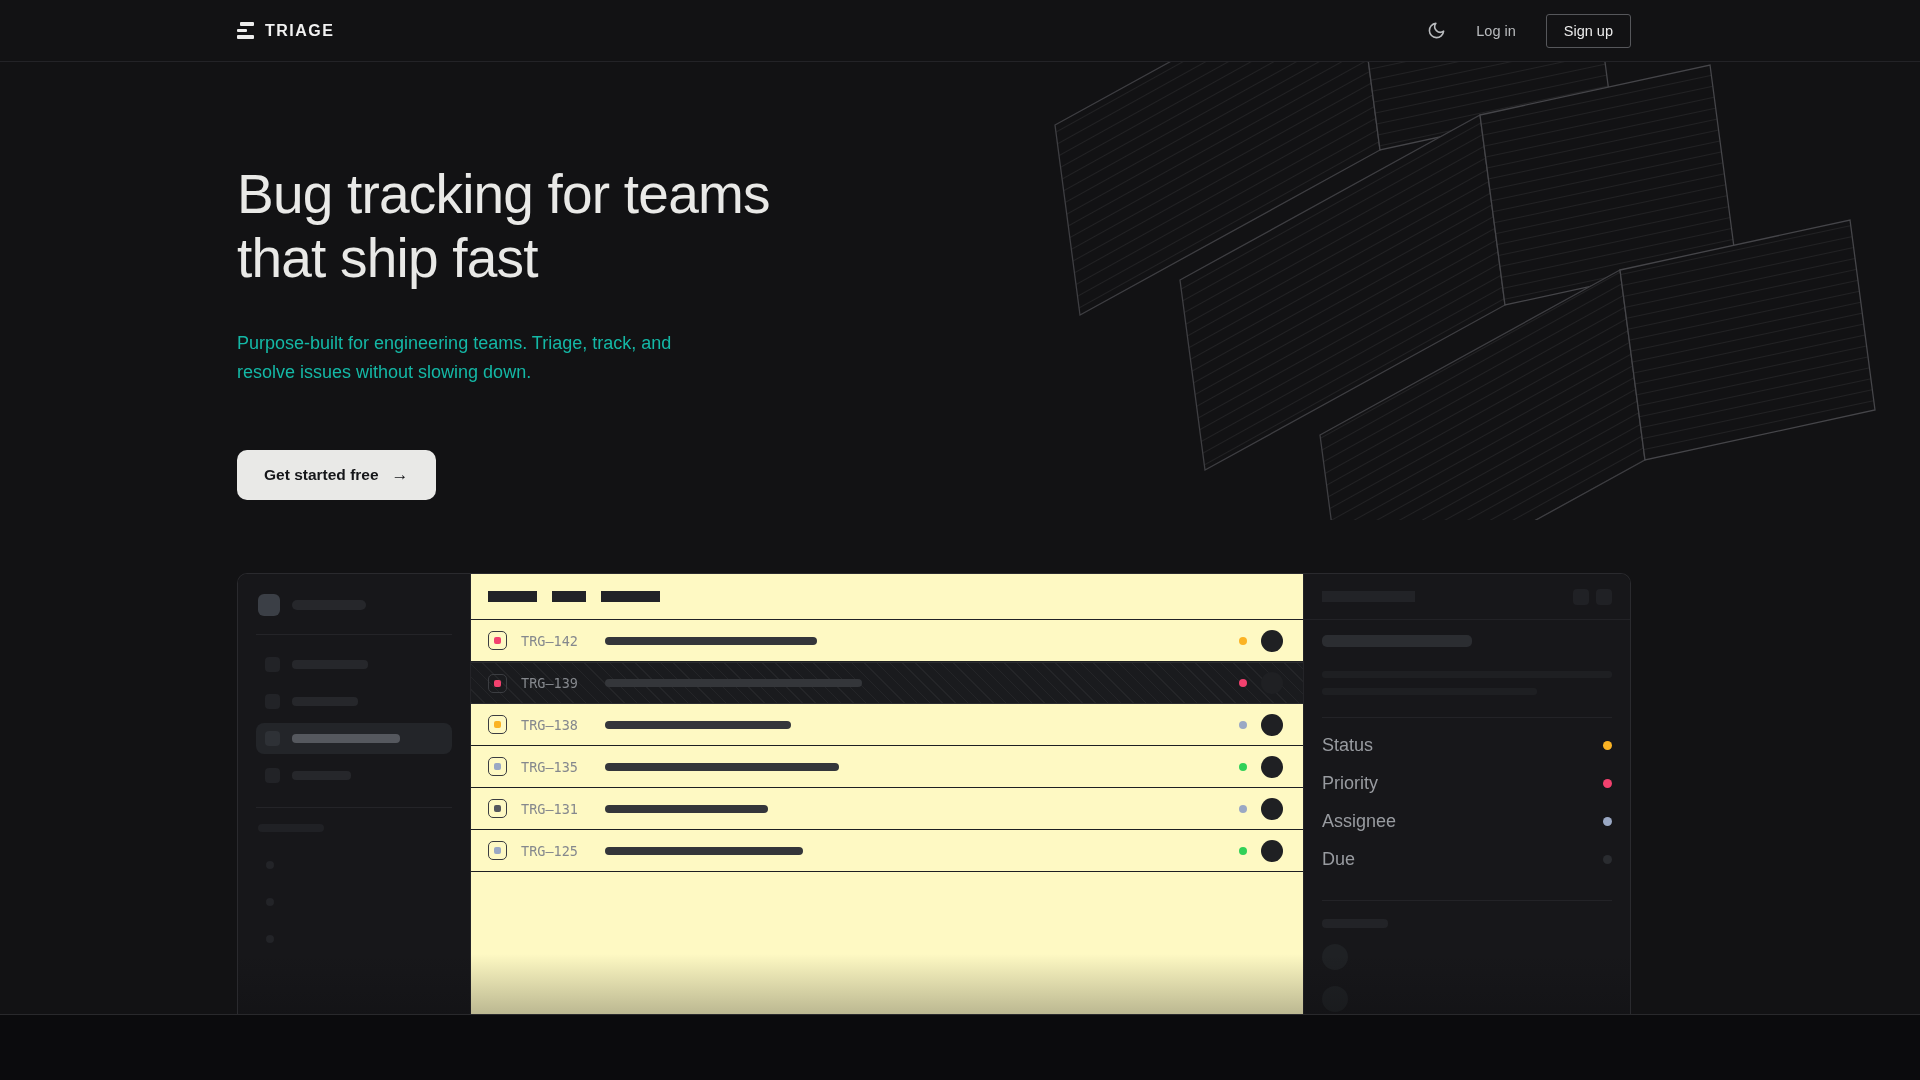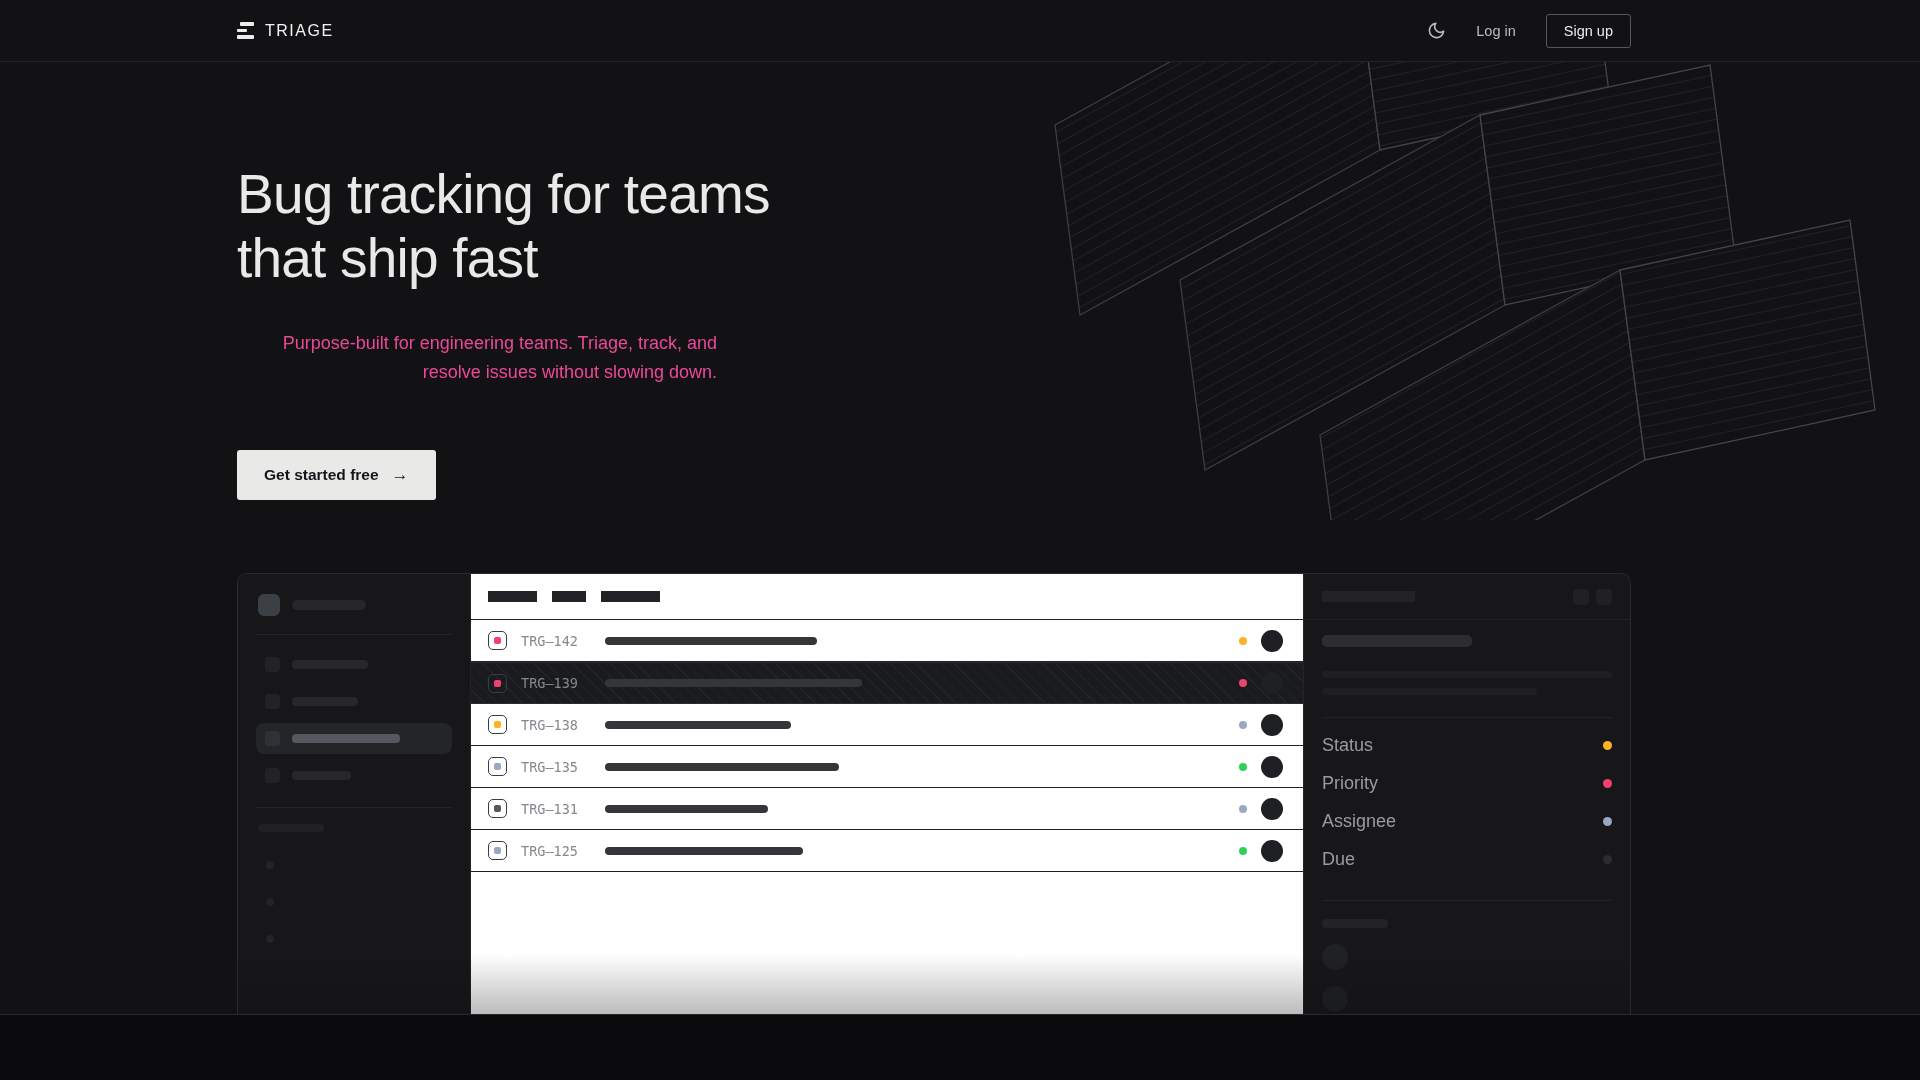--- a/index.html
+++ b/index.html
@@ -18,45 +18,45 @@
 
   
   .navbar { position:relative; z-index:3; background:#121214; border-bottom:1px solid #232327; height:62px; }
   .navbar .container { height:100%; display:flex; align-items:center; justify-content:space-between; }
   .brand { display:flex; align-items:center; gap:11px; cursor:pointer; }
   .brand-glyph { display:flex; flex-direction:column; gap:3px; width:17px; }
   .brand-glyph i { display:block; height:3.4px; background:#ececec; border-radius:1px; }
   .brand-glyph i:nth-child(1){ width:14px; margin-left:3px; }
   .brand-glyph i:nth-child(2){ width:10px; }
   .brand-glyph i:nth-child(3){ width:17px; }
-  .brand-name { font-size:16px; font-weight:normal; letter-spacing:1.5px; color:#f2f2f2; }
+  .brand-name { font-size:16px; font-weight:bold; letter-spacing:1.5px; color:#f2f2f2; }
   .nav-right { display:flex; align-items:center; gap:30px; }
   .icon-btn { background:none; border:none; cursor:pointer; color:#b9bbbe; display:flex; align-items:center; }
   .nav-link { font-size:14.5px; color:#b9bbbe; text-decoration:none; cursor:pointer; }
   .btn-outline {
     background:transparent; border:1px solid #56575b; border-radius:3px;
     color:#ececec; font-size:14.5px; font-family:inherit;
     padding:8px 17px; cursor:pointer;
   }
 
   
   .hero { position:relative; z-index:2; padding-top:100px; }
   .hero h1 {
     font-size:55px; line-height:1.17; font-weight:500;
     letter-spacing:-0.8px; color:#e9e9e7;
   }
   .hero-sub {
     margin-top:38px; width:480px;
-    font-size:18px; line-height:1.65; color:#ec4899;text-align:right;
+    font-size:18px; line-height:1.65; color:#14b8a6;
   }
   .btn-cta {
     margin-top:62px;
     display:inline-flex; align-items:center; gap:13px;
     background:#e9e9e7; color:#151619;
-    border:none; border-radius:3px; cursor:pointer;
+    border:none; border-radius:10px; cursor:pointer;
     height:50px; padding:0 27px;
     font-size:15.5px; font-weight:600; font-family:inherit;
   }
   .btn-cta .arrow { font-size:17px; font-weight:400; }
 
   
   .mockup {
     position:relative; z-index:1;
     margin-top:73px; height:491px;
     background:#141416;
@@ -82,21 +82,21 @@
   .sb-item { display:flex; align-items:center; gap:12px; height:31px; padding:0 9px; border-radius:8px; margin-bottom:6px; }
   .sb-item .sb-ico { width:15px; height:15px; border-radius:4px; background:#222327; flex:none; }
   .sb-item .sb-label { height:9px; border-radius:4px; background:#26272b; }
   .sb-item.active { background:#232529; }
   .sb-item.active .sb-ico { background:#2e3136; }
   .sb-item.active .sb-label { background:#55585e; }
   .sb-section-label { width:66px; height:8px; background:#202125; border-radius:4px; margin:16px 2px 0; }
   .sb-dot { width:8px; height:8px; border-radius:50%; background:#232428; margin:29px 0 0 10px; }
 
   
-  .list { display:flex; flex-direction:column; background:#ffffff; }
+  .list { display:flex; flex-direction:column; background:#fef9c3; }
   .list-header { height:46px; flex:none; display:flex; align-items:center; gap:15px; padding:0 17px; border-bottom:1px solid #222226; }
   .lh-pill { height:11px; background:#222327; }
   .issue-row { height:42px; flex:none; display:flex; align-items:center; gap:14px; padding:0 20px 0 17px; border-bottom:1px solid #1e1f22; }
   .issue-type { width:19px; height:19px; flex:none; border:1.5px solid #3b3d41; border-radius:5px; display:flex; align-items:center; justify-content:center; }
   .issue-type i { width:7px; height:7px; border-radius:2px; display:block; }
   .issue-id { font-family:"DejaVu Sans Mono", monospace; font-size:13.5px; color:#85888d; width:70px; flex:none; }
   .issue-title { height:8px; border-radius:4px; background:#34363a; }
   .issue-spacer { flex:1; }
   .issue-status { width:8px; height:8px; border-radius:50%; flex:none; }
   .issue-avatar { width:22px; height:22px; border-radius:50%; background:#1f2023; flex:none; }

